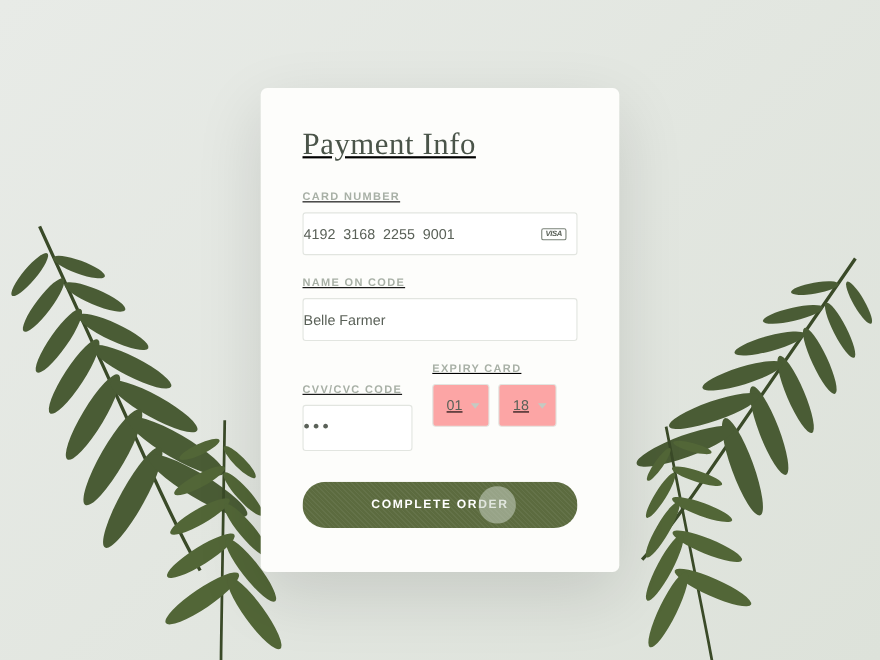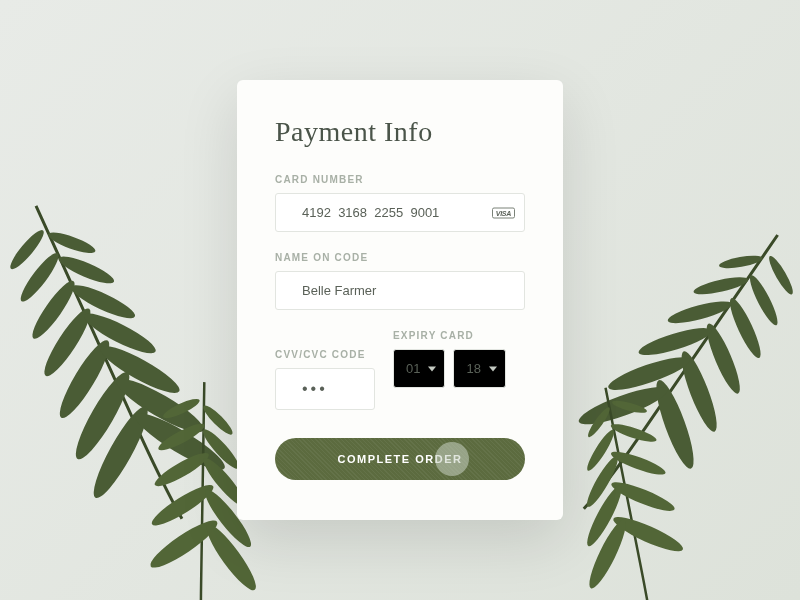--- a/index.html
+++ b/index.html
@@ -43,20 +43,21 @@
       transform: rotate(-20deg) scaleX(-1);
     }
     .card {
       background: #fdfdfb;
       border-radius: 6px;
       box-shadow: 0 20px 60px rgba(0,0,0,0.12);
       padding: 36px 38px 40px;
       width: 326px;
       position: relative;
       z-index: 10;
+      text-decoration: underline;
     }
     .title {
       font-family: Georgia, 'Times New Roman', serif;
       font-size: 28px;
       font-weight: 400;
       color: #4a5449;
       margin-bottom: 26px;
       letter-spacing: 0.5px;
     }
     .label {
@@ -68,21 +69,21 @@
       display: block;
     }
     .input-wrap {
       position: relative;
       margin-bottom: 20px;
     }
     .input {
       width: 100%;
       border: 1px solid #e2e5e0;
       border-radius: 3px;
-      padding: 11px 26px;
+      padding: 11px 0;
       font-size: 13px;
       color: #5a6158;
       background: #fff;
       outline: none;
       font-family: inherit;
     }
     .input.dots {
       letter-spacing: 3px;
       font-size: 16px;
       line-height: 13px;
@@ -113,21 +114,21 @@
     .select-group {
       display: flex;
       gap: 8px;
     }
     .select {
       border: 1px solid #e2e5e0;
       border-radius: 3px;
       padding: 11px 24px 11px 12px;
       font-size: 13px;
       color: #5a6158;
-      background: #000000;
+      background: #fca5a5;
       position: relative;
       cursor: pointer;
       min-width: 52px;
     }
     .chevron {
       position: absolute;
       right: 8px;
       top: 50%;
       transform: translateY(-50%);
       width: 0;

